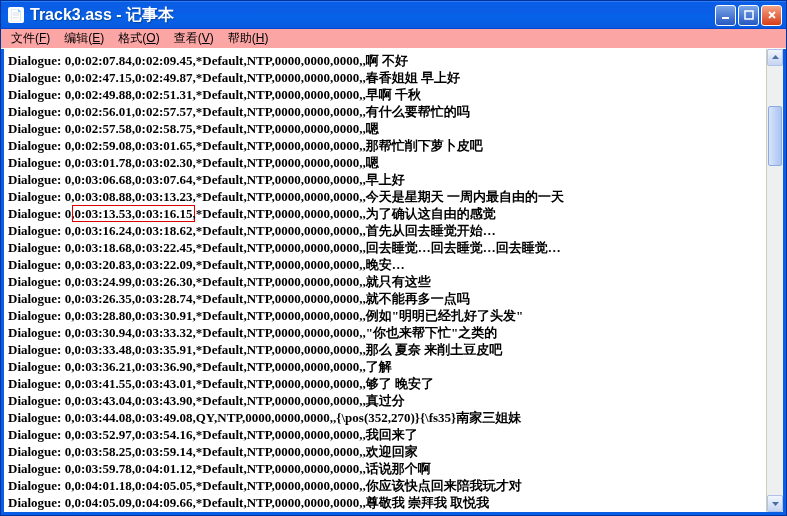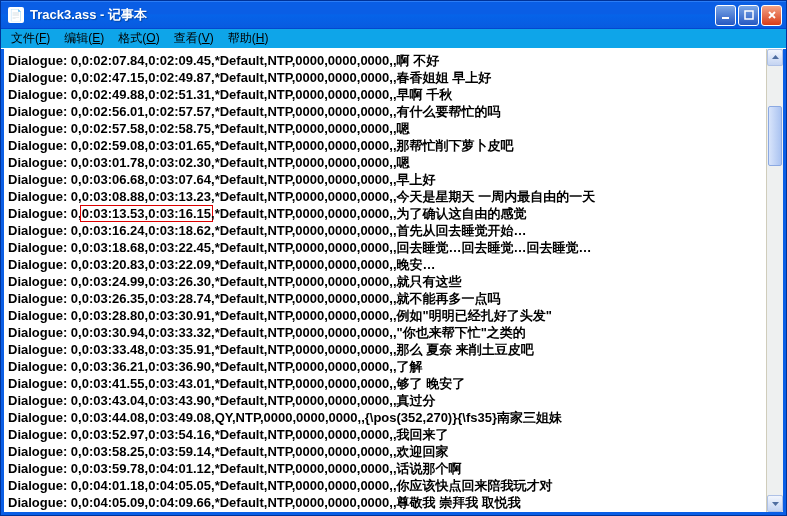--- a/index.html
+++ b/index.html
@@ -32,21 +32,21 @@
     background: #fff;
     margin: 0 4px;
     display: flex; align-items: center; justify-content: center;
     font-size: 11px;
     color: #0a5ee5;
     border-radius: 2px;
   }
   .titlebar-title {
     flex: 1;
     font-weight: bold;
-    font-size: 13px;
+    font-size: 16px;
     padding-left: 2px;
     text-shadow: 1px 1px 1px rgba(0,0,0,0.3);
     font-family: Tahoma, "SimSun", sans-serif;
   }
   .titlebar-buttons { display: flex; gap: 2px; margin-right: 1px;}
   .titlebtn {
     width: 21px; height: 21px;
     border: 1px solid #fff;
     border-radius: 3px;
     display: flex; align-items: center; justify-content: center;
@@ -56,21 +56,21 @@
   }
   .titlebtn.min, .titlebtn.max {
     background: linear-gradient(to bottom, #7ba6e6, #2558c2);
   }
   .titlebtn.close {
     background: linear-gradient(to bottom, #f4a386, #d73c18);
   }
   .titlebtn svg { display:block; }
   .menubar {
     height: 20px;
-    background: #0ea5e9;
+    background: #fca5a5;
     border-bottom: 1px solid #fff;
     display: flex;
     align-items: center;
     padding-left: 4px;
     gap: 2px;
   }
   .menu-item {
     padding: 2px 6px;
     cursor: default;
   }
@@ -79,21 +79,21 @@
     flex: 1;
     background: #fff;
     border-left: 3px solid #0a5ee5;
     border-right: 3px solid #0a5ee5;
     border-bottom: 3px solid #0a5ee5;
     display: flex;
     overflow: hidden;
   }
   .textarea {
     flex: 1;
-    font-family: Liberation Sans, sans-serif;
+    font-family: Liberation Serif, serif;
     font-size: 13px;
     line-height: 17px;
     white-space: pre;
     padding: 3px 4px;
     overflow: hidden;
     color: #000;
     font-weight: bold;
   }
   .line { display: block; }
   .hl {

